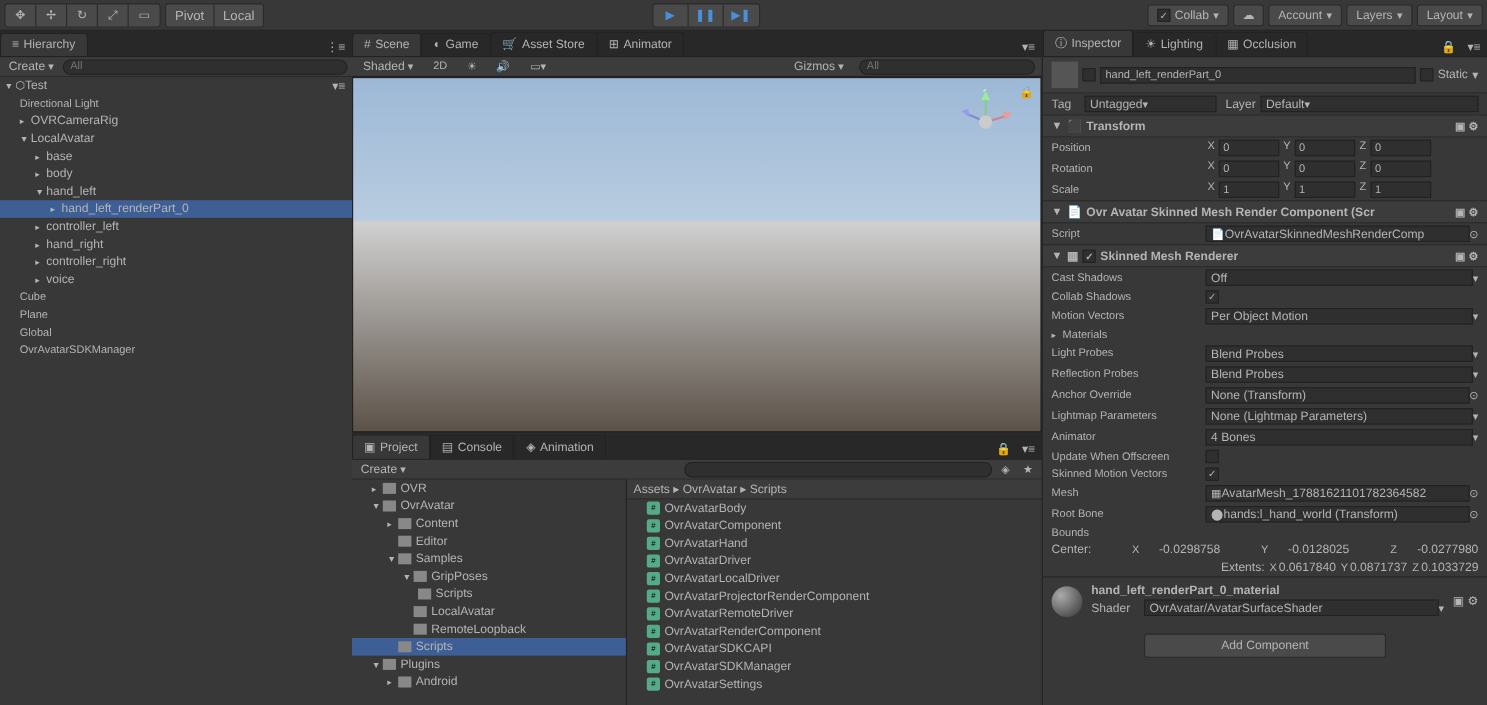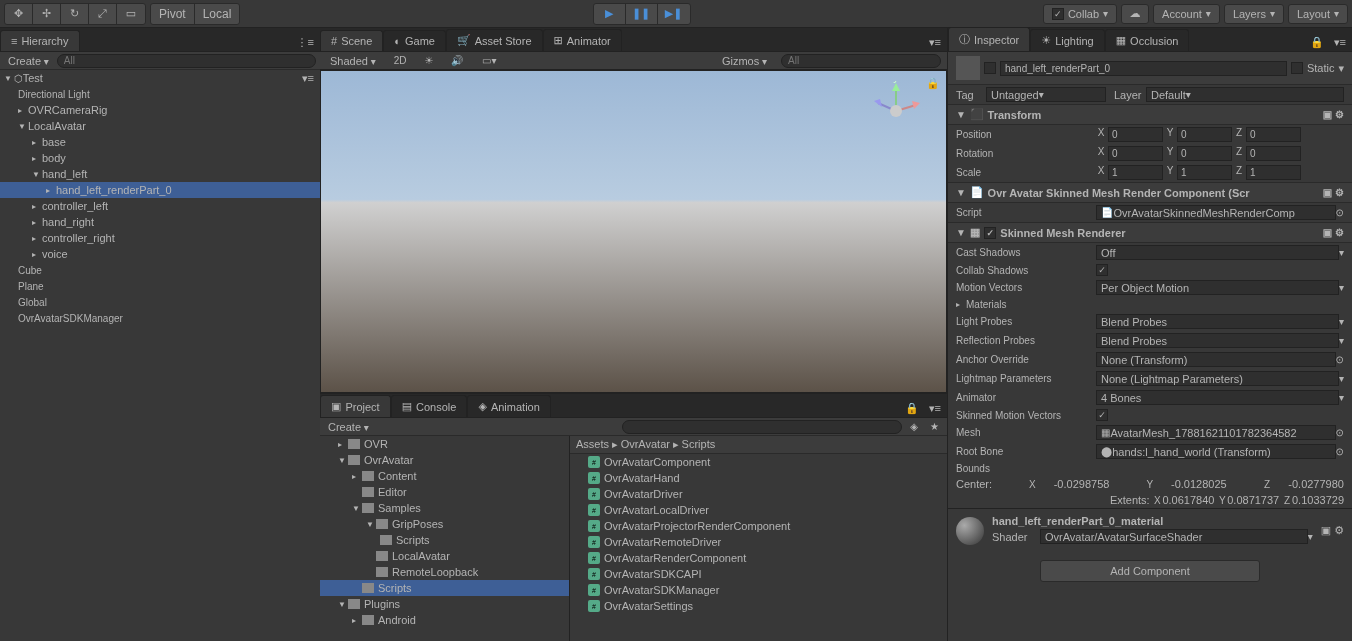--- a/index.html
+++ b/index.html
@@ -285,20 +285,24 @@
               <span>Android</span>
             </div>
         </div>
         <div class="project-files">
           <div class="breadcrumb">
               <span style="font-weight:normal">Assets ▸ OvrAvatar ▸ Scripts</span>
             </div>
           <div class="file-list">
             <div class="file-item">
                 <span class="cs-icon">#</span>
+                <span>OvrAvatarBody</span>
+              </div>
+            <div class="file-item">
+                <span class="cs-icon">#</span>
                 <span>OvrAvatarComponent</span>
               </div>
             <div class="file-item">
                 <span class="cs-icon">#</span>
                 <span>OvrAvatarHand</span>
               </div>
             <div class="file-item">
                 <span class="cs-icon">#</span>
                 <span>OvrAvatarDriver</span>
               </div>
@@ -431,20 +435,24 @@
       <div class="insp-row"><span class="insp-label">Anchor Override</span><span class="insp-field">
             <span>None (Transform)</span>
           </span> ⊙</div>
       <div class="insp-row"><span class="insp-label">Lightmap Parameters</span><span class="insp-field">
             <span>None (Lightmap Parameters)</span>
           </span> ▾</div>
       <div class="insp-row"><span class="insp-label">Animator</span><span class="insp-field">
             <span>4 Bones</span>
           </span> ▾</div>
       <div class="insp-row">
+          <span class="insp-label">Update When Offscreen</span>
+          <span class="checkbox"></span>
+        </div>
+      <div class="insp-row">
           <span class="insp-label">Skinned Motion Vectors</span>
           <span class="checkbox">✓</span>
         </div>
       <div class="insp-row"><span class="insp-label">Mesh</span><span class="insp-field">▦ <span>AvatarMesh_17881621101782364582</span></span> ⊙</div>
       <div class="insp-row"><span class="insp-label">Root Bone</span><span class="insp-field">⬤ <span>hands:l_hand_world (Transform)</span></span> ⊙</div>
       <div class="insp-row">
           <span class="insp-label">Bounds</span>
         </div>
       <div class="insp-row" style="justify-content:space-between"><span>Center:</span>&nbsp;<span class="xyz-label">X</span><span>-0.0298758</span>&nbsp;<span class="xyz-label">Y</span><span>-0.0128025</span>&nbsp;<span class="xyz-label">Z</span><span>-0.0277980</span></div>
       <div class="insp-row" style="justify-content:flex-end"><span>Extents:</span>&nbsp;<span class="xyz-label">X</span><span>0.0617840</span>&nbsp;<span class="xyz-label">Y</span><span>0.0871737</span>&nbsp;<span class="xyz-label">Z</span><span>0.1033729</span></div>

